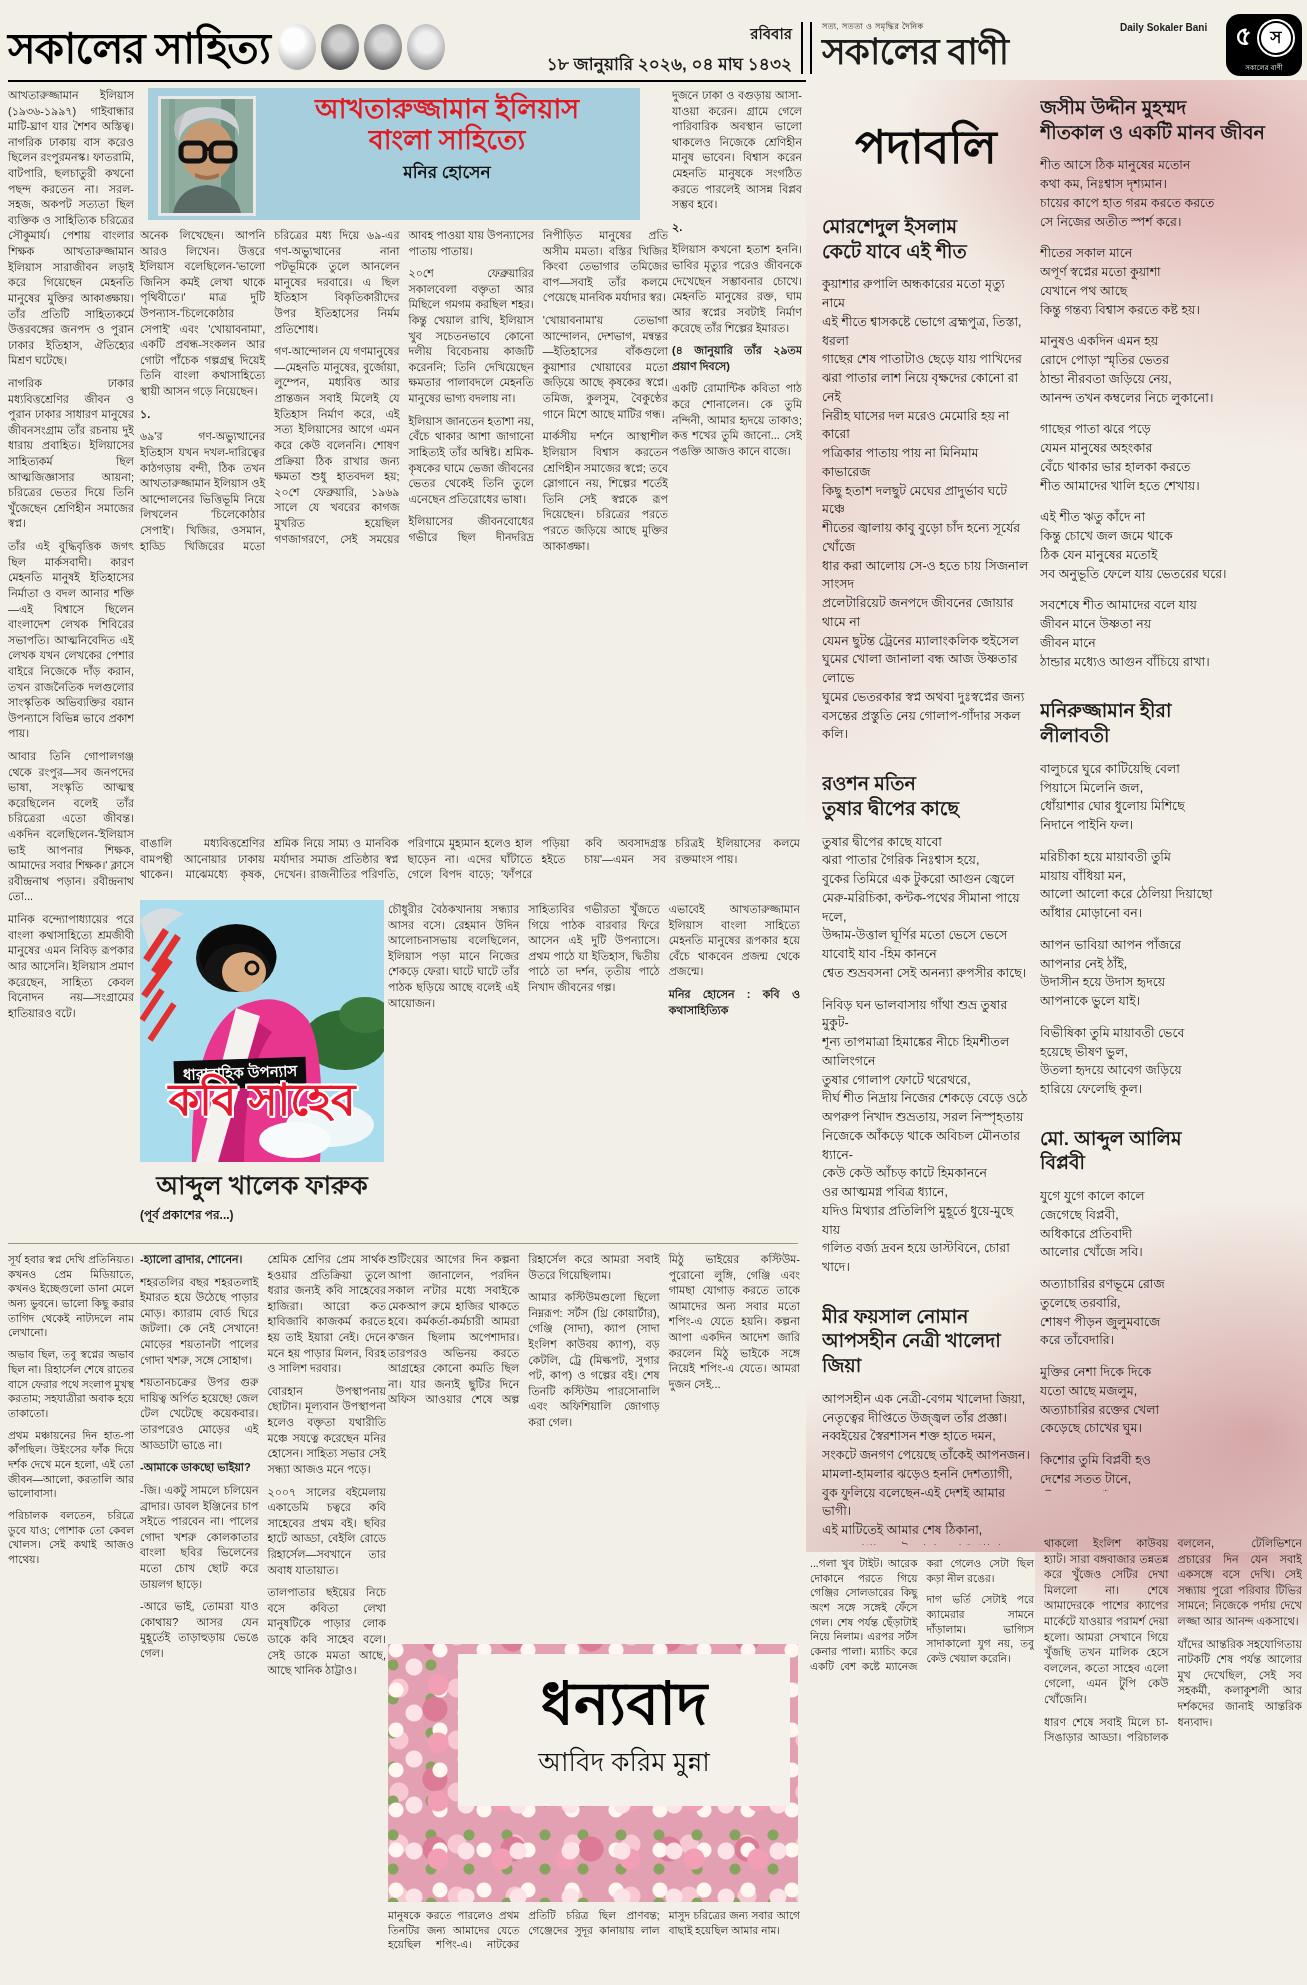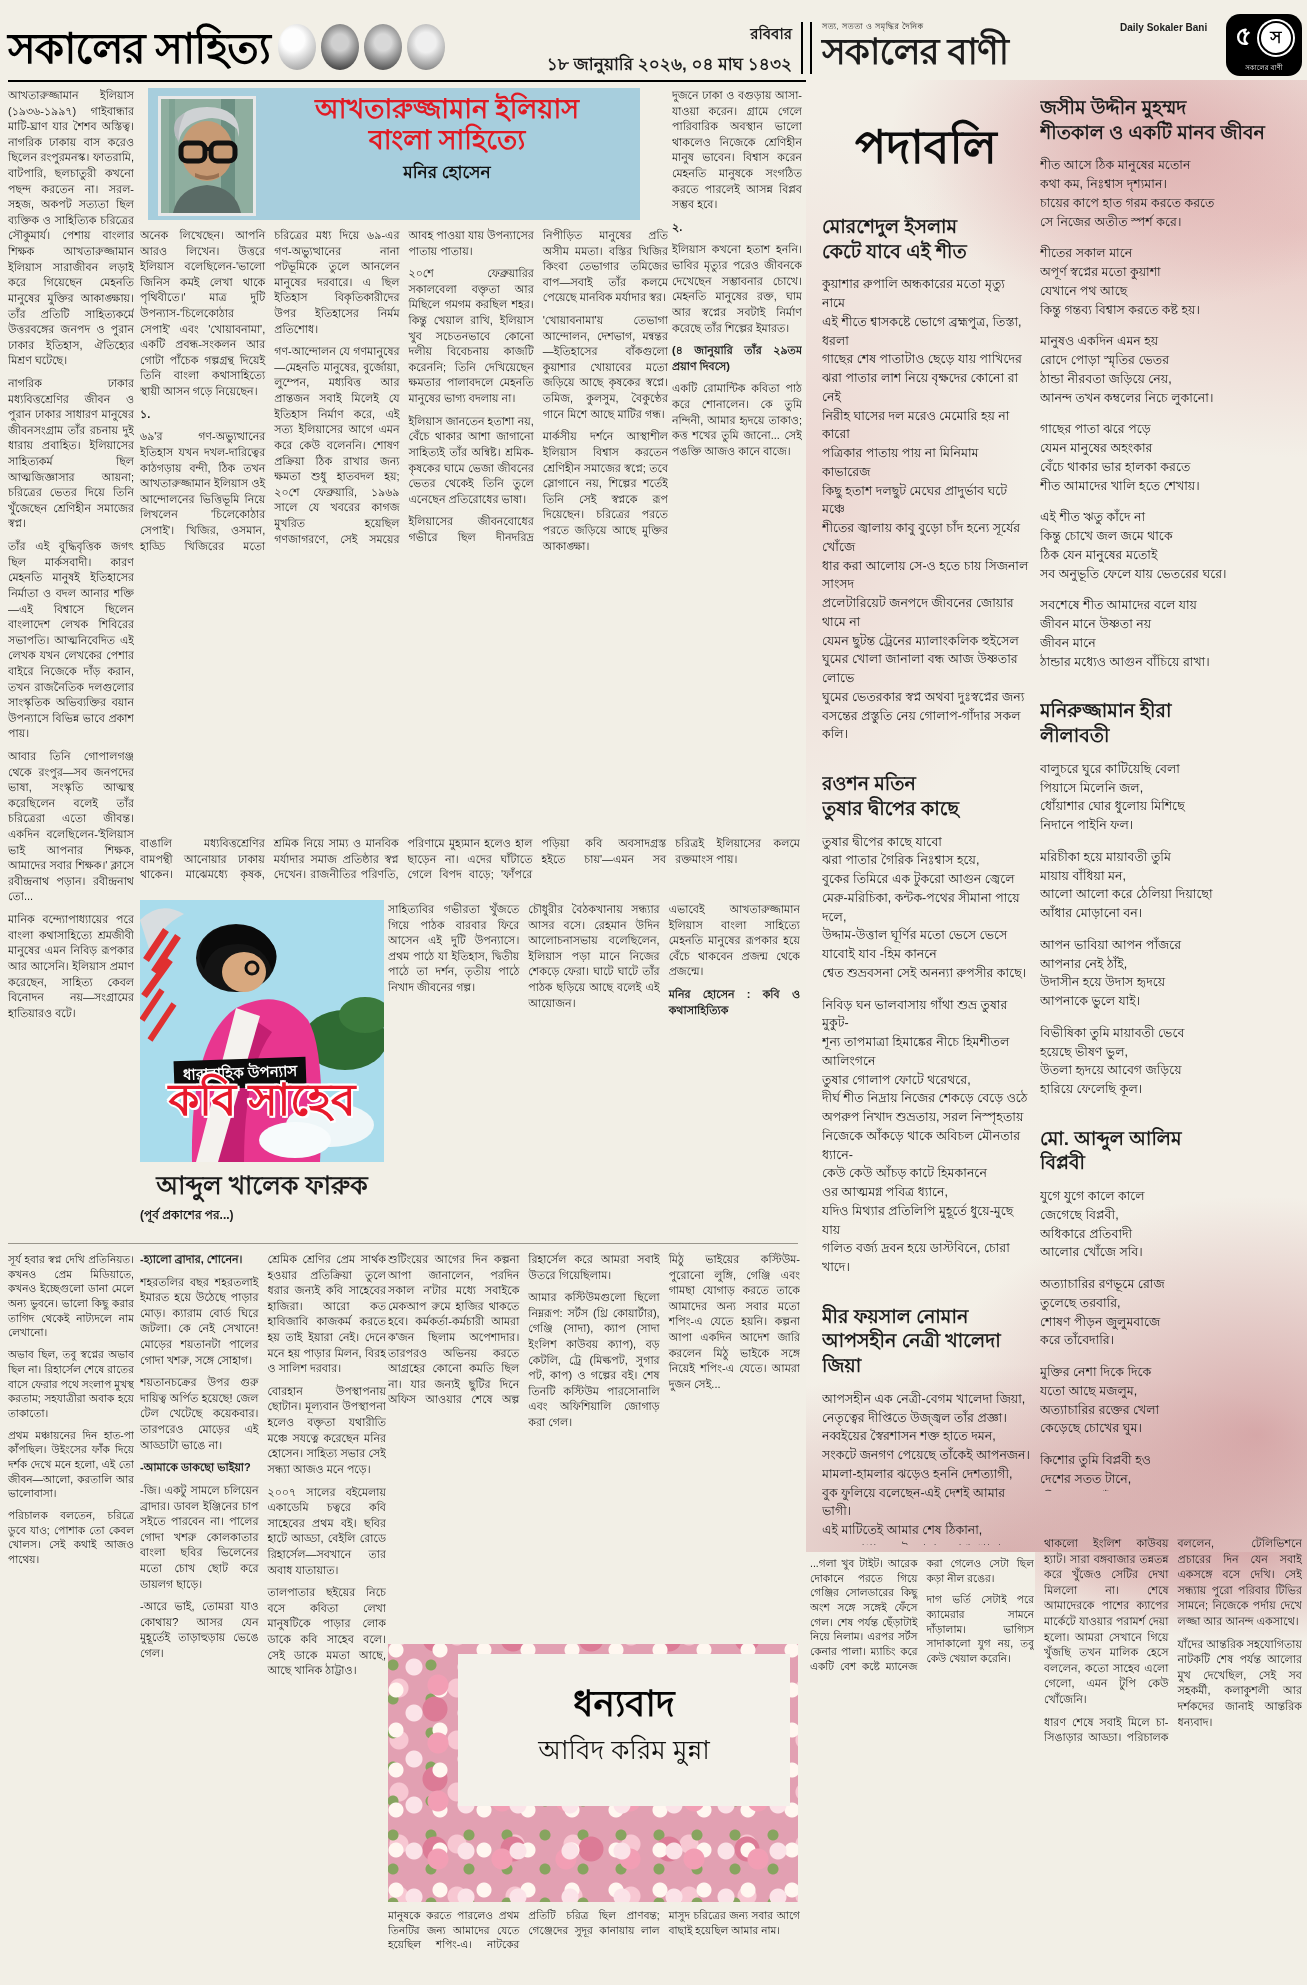--- a/index.html
+++ b/index.html
@@ -81,21 +81,21 @@
       radial-gradient(circle,#fbe3e8 0 8px,transparent 9px),
       radial-gradient(circle,#f29eb4 0 10px,transparent 11px),
       radial-gradient(circle,#fff7f0 0 7px,transparent 8px),
       radial-gradient(circle,#dc7b96 0 12px,transparent 13px),
       radial-gradient(circle,#87a45f 0 5px,transparent 6px),
       radial-gradient(circle,#f7c7d2 0 9px,transparent 10px);
     background-size:52px 46px,64px 58px,44px 40px,78px 70px,38px 34px,58px 52px;
     background-position:0 0,18px 12px,30px 26px,8px 30px,24px 4px,40px 18px;}
   .fbox{position:absolute;left:70px;top:10px;right:8px;height:152px;background:#f3f1ea;
         display:flex;flex-direction:column;align-items:center;justify-content:center;}
-  .ftitle{font-size:36px;font-weight:900;color:#050505;line-height:1;}
+  .ftitle{font-size:59px;font-weight:900;color:#050505;line-height:1;}
   .fby{font-size:26px;margin-top:8px;color:#111;}
   .credit{font-weight:bold;}
 </style>
 </head>
 <body>
 
 <div class="abs masthead">সকালের সাহিত্য</div>
 <div class="abs ports">
   <div class="port p0"></div>
   <div class="port p1"></div>
@@ -173,22 +173,22 @@
     <p>ইলিয়াস কখনো হতাশ হননি। ভাবির মৃত্যুর পরেও জীবনকে দেখেছেন সম্ভাবনার চোখে। মেহনতি মানুষের রক্ত, ঘাম আর স্বপ্নের সবটাই নির্মাণ করেছে তাঁর শিল্পের ইমারত।</p>
     <p class="credit">(৪ জানুয়ারি তাঁর ২৯তম প্রয়াণ দিবসে)</p>
     <p>একটি রোমান্টিক কবিতা পাঠ করে শোনালেন। কে তুমি নন্দিনী, আমার হৃদয়ে তাকাও; কত্ত শখের তুমি জানো... সেই পঙক্তি আজও কানে বাজে।</p>
   </div>
 
 <div class="abs flow f11 c5" style="left:140px;top:836px;width:660px;height:60px;">
     <p>বাঙালি মধ্যবিত্তশ্রেণির বামপন্থী আনোয়ার ঢাকায় থাকেন। মাঝেমধ্যে কৃষক, শ্রমিক নিয়ে সাম্য ও মানবিক মর্যাদার সমাজ প্রতিষ্ঠার স্বপ্ন দেখেন। রাজনীতির পরিণতি, পরিণামে মুহ্যমান হলেও হাল ছাড়েন না। এদের ঘাঁটাতে গেলে বিপদ বাড়ে; 'ফাঁপরে পড়িয়া কবি অবসাদগ্রস্ত হইতে চায়'—এমন সব চরিত্রই ইলিয়াসের কলমে রক্তমাংস পায়।</p>
   </div>
 
 <div class="abs flow f11 c3" style="left:388px;top:902px;width:412px;height:338px;">
+    <p>চৌধুরীর বৈঠকখানায় সন্ধ্যার আসর বসে। রেহমান উদিন আলোচনাসভায় বলেছিলেন, ইলিয়াস পড়া মানে নিজের শেকড়ে ফেরা। ঘাটে ঘাটে তাঁর পাঠক ছড়িয়ে আছে বলেই এই আয়োজন।</p>
     <p>সাহিত্যবির গভীরতা খুঁজতে গিয়ে পাঠক বারবার ফিরে আসেন এই দুটি উপন্যাসে। প্রথম পাঠে যা ইতিহাস, দ্বিতীয় পাঠে তা দর্শন, তৃতীয় পাঠে নিখাদ জীবনের গল্প।</p>
-    <p>চৌধুরীর বৈঠকখানায় সন্ধ্যার আসর বসে। রেহমান উদিন আলোচনাসভায় বলেছিলেন, ইলিয়াস পড়া মানে নিজের শেকড়ে ফেরা। ঘাটে ঘাটে তাঁর পাঠক ছড়িয়ে আছে বলেই এই আয়োজন।</p>
     <p>এভাবেই আখতারুজ্জামান ইলিয়াস বাংলা সাহিত্যে মেহনতি মানুষের রূপকার হয়ে বেঁচে থাকবেন প্রজন্ম থেকে প্রজন্মে।</p>
     <p class="credit">মনির হোসেন : কবি ও কথাসাহিত্যিক</p>
   </div>
 
 <div class="abs illus">
   <svg width="244" height="262" viewBox="0 0 244 262">
     <rect width="244" height="262" fill="#a9dcec"></rect>
     <path d="M0 20 Q20 0 44 14 Q20 26 10 52 Z" fill="#d8dde0"></path>
     <path d="M6 60 L26 30 M14 72 L38 36 M4 96 L30 60" stroke="#e03030" stroke-width="7" fill="none"></path>
     <path d="M2 120 L22 90 M10 140 L34 104" stroke="#e03030" stroke-width="6" fill="none"></path>

